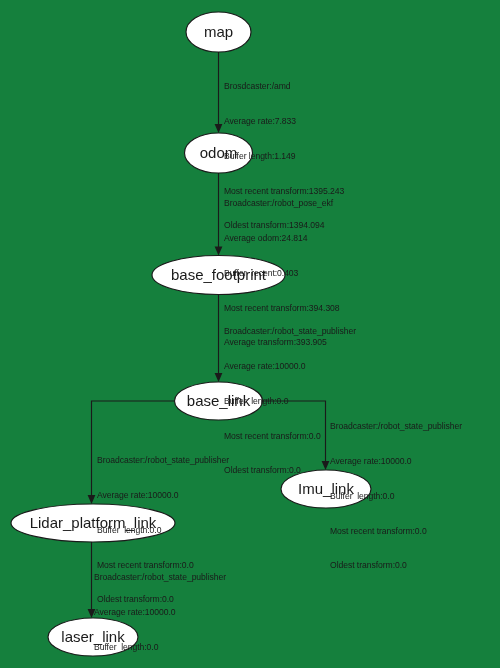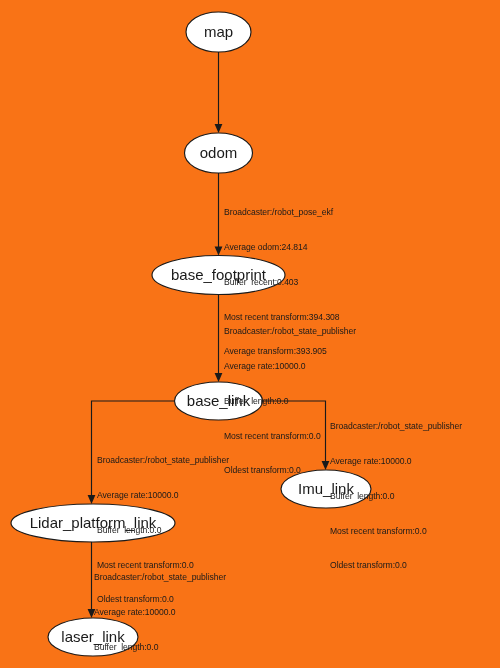--- a/index.html
+++ b/index.html
@@ -7,21 +7,21 @@
     padding: 0;
     background: #ffffff;
   }
   body {
     font-family: "Liberation Sans", sans-serif;
   }
   #tf-canvas {
     position: relative;
     width: 500px;
     height: 668px;
-    background: #f97316;
+    background: #15803d;
     overflow: hidden;
   }
   #tf-svg {
     position: absolute;
     top: 0;
     left: 0;
     width: 500px;
     height: 668px;
   }
   .node-ellipse {
@@ -123,22 +123,29 @@
       <text class="node-label" x="93" y="524" font-size="15">Lidar_platform_link</text>
     </g>
 
     <g>
       <ellipse class="node-ellipse" cx="93" cy="637" rx="45" ry="19"></ellipse>
       <text class="node-label" x="93" y="638" font-size="15">laser_link</text>
     </g>
 
   </svg>
 
+  <div class="edge-label" style="left:224px; top:58px;">
+    <div>Brosdcaster:/amd</div>
+    <div>Average rate:7.833</div>
+    <div>Buffer length:1.149</div>
+    <div>Most recent transform:1395.243</div>
+    <div>Oldest transform:1394.094</div>
+  </div>
 
-  <div class="edge-label" style="left:224px; top:184px;">
+  <div class="edge-label" style="left:224px; top:175px;">
     <div>Broadcaster:/robot_pose_ekf</div>
     <div>Average odom:24.814</div>
     <div>Buffer  recent:0.403</div>
     <div>Most recent transform:394.308</div>
     <div>Average transform:393.905</div>
   </div>
 
   <div class="edge-label" style="left:224px; top:303px;">
     <div>Broadcaster:/robot_state_publisher</div>
     <div>Average rate:10000.0</div>

